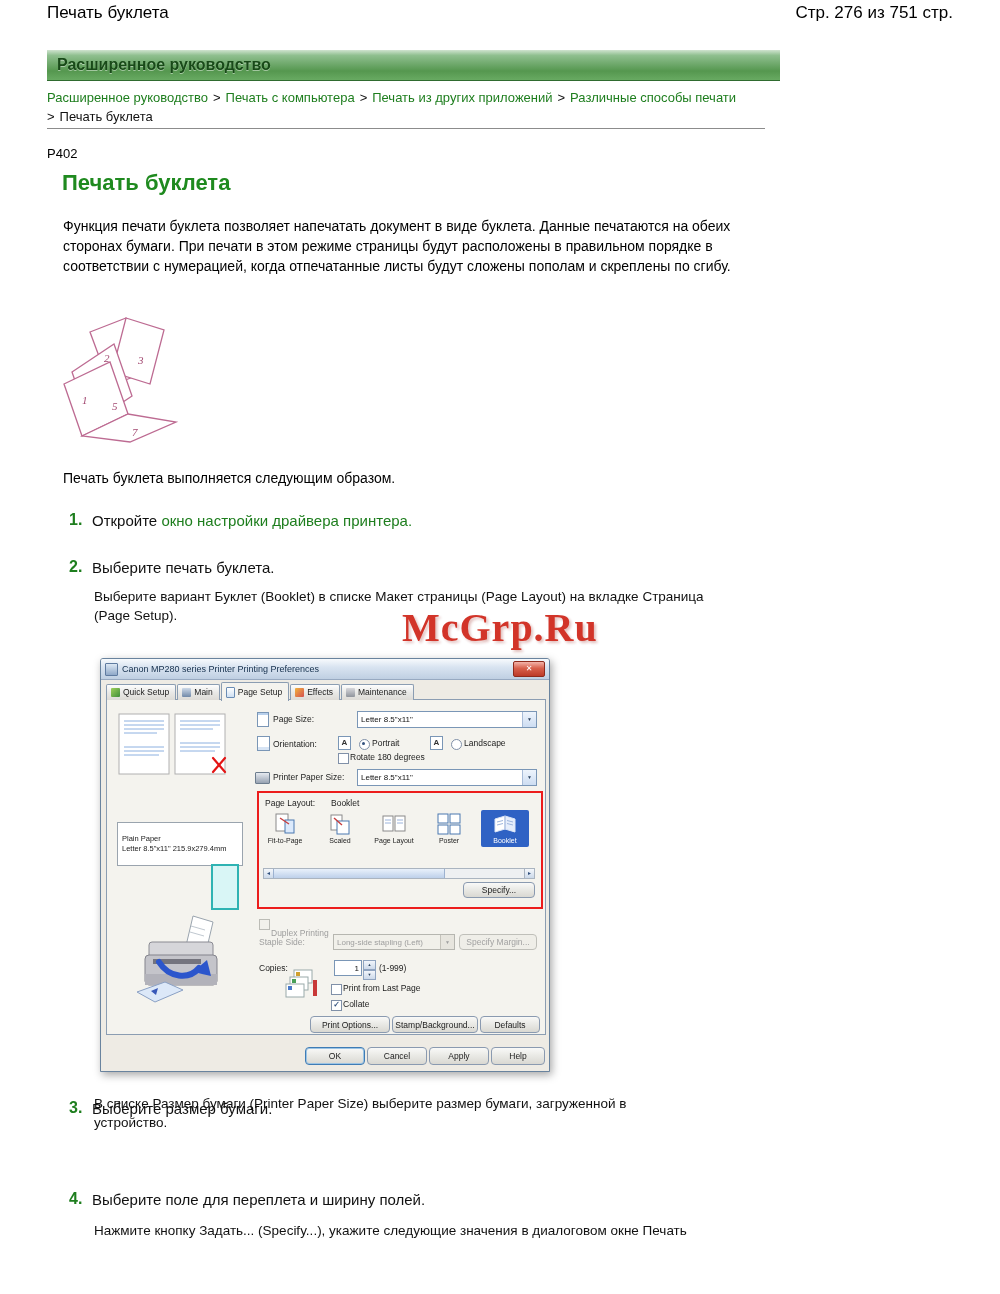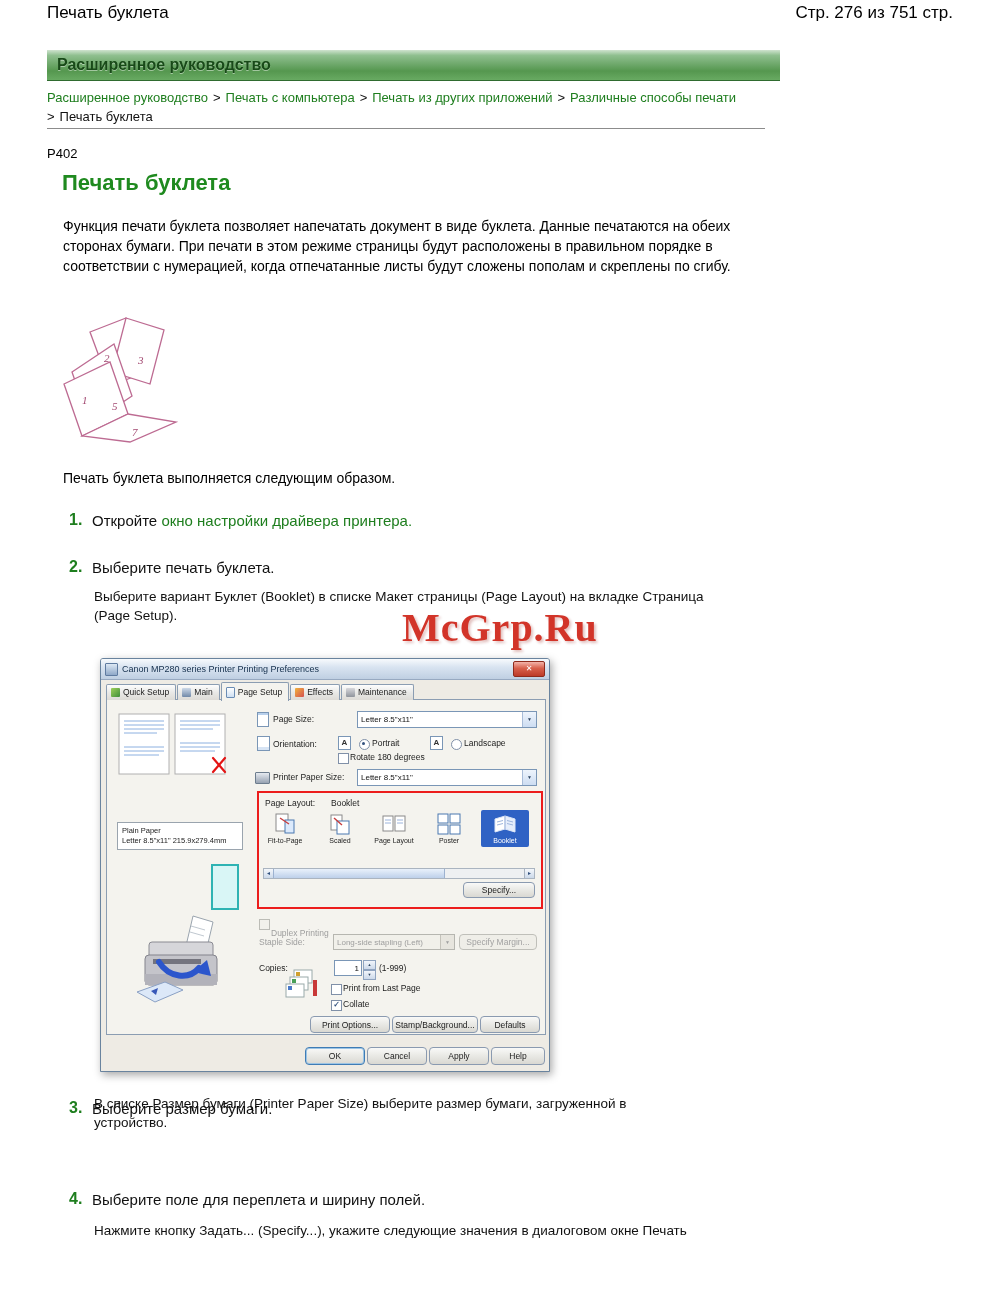--- a/index.html
+++ b/index.html
@@ -92,21 +92,21 @@
   .sbtn.l{left:0;border-right:1px solid #aab4c0}
   .sbtn.r{right:0;border-left:1px solid #aab4c0}
   .sthumb{position:absolute;top:0;height:100%;background:linear-gradient(#e9f1fb,#bdd0ea);border-left:1px solid #9db2d0;border-right:1px solid #9db2d0}
 
   .spin{display:flex;align-items:flex-start}
   .spin-box{width:24px;height:14px;background:#fff;border:1px solid #7a96b6;font-size:8px;color:#111;display:flex;align-items:center;justify-content:flex-end;padding-right:2px}
   .spin-btns{display:flex;flex-direction:column;margin-left:1px;gap:0}
   .spin-btn{width:11px;height:8px;background:linear-gradient(#f2f6fb,#ccd9ea);border:1px solid #8fa4c0;display:flex;align-items:center;justify-content:center}
   .spin-btn span{font-size:4px;line-height:4px;color:#2f4763}
 
-  .pv-label{background:#fff;border:1px solid #9aa4ae;font-size:7.5px;line-height:10px;padding:3px 4px;color:#222}
+  .pv-label{background:#fff;border:1px solid #9aa4ae;font-size:7.5px;line-height:10px;padding:11px 4px;color:#222}
   .pv-paper{background:#d9f6f6;border:2px solid #2fb3b3}
 </style>
 </head>
 <body>
 
 <div class="page">
 
   <div class="abs hdr-title" style="left:47px;top:3px">Печать буклета</div>
   <div class="abs hdr-page" style="right:47px;top:3px">Стр. 276 из 751 стр.</div>
 

